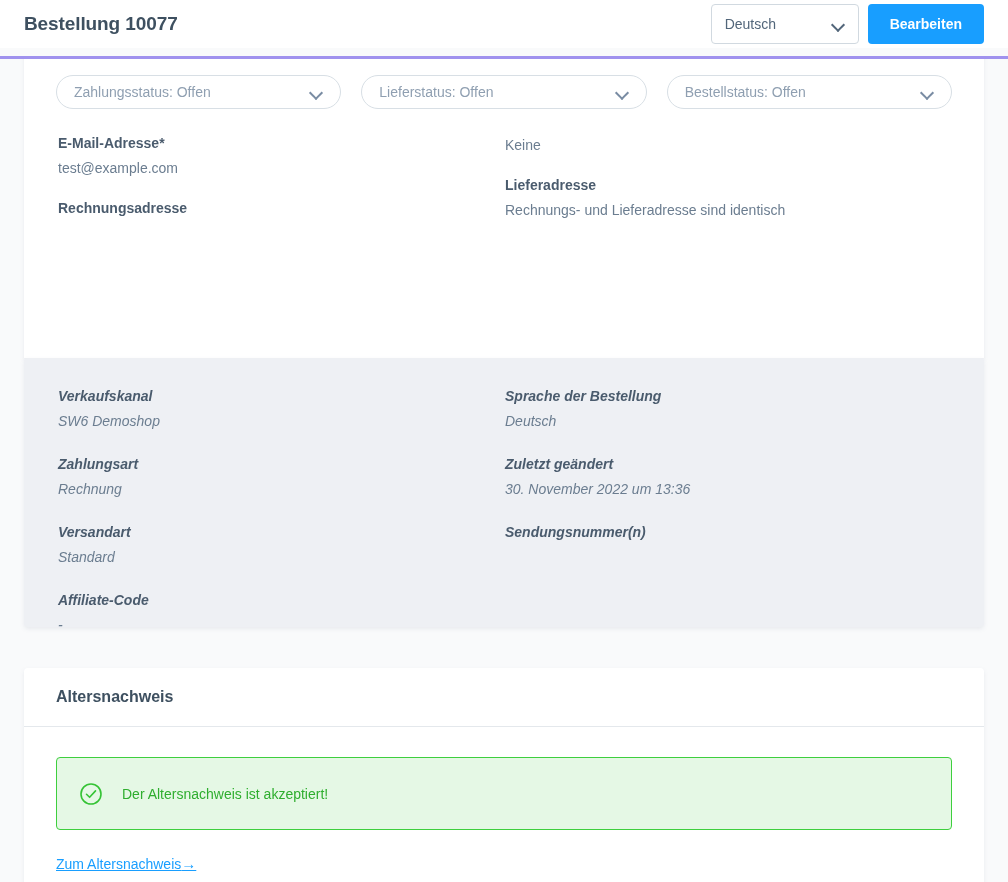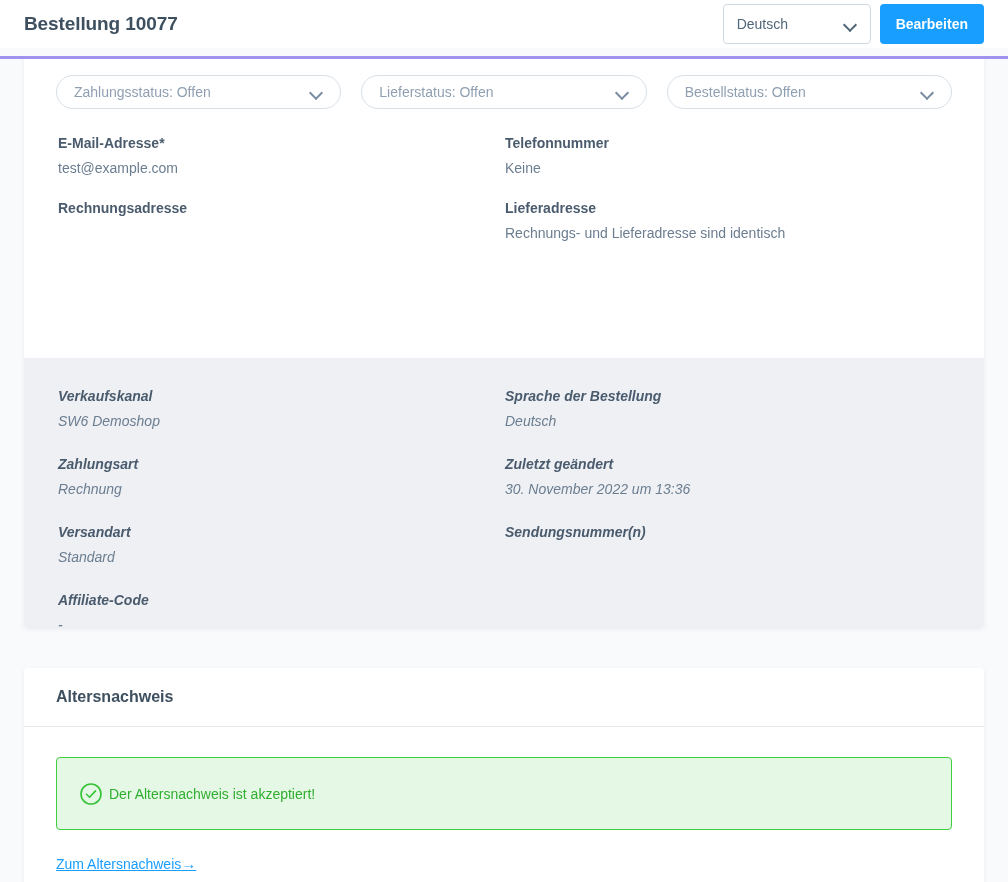--- a/index.html
+++ b/index.html
@@ -73,21 +73,21 @@
     border-bottom: 2px solid #52667a;
     transform: rotate(45deg);
   }
   .chev.light::before {
     border-right-color: #798ca3;
     border-bottom-color: #798ca3;
   }
 
   .btn-primary {
     height: 40px;
-    padding: 0 16px;
+    padding: 0 22px;
     background: #189eff;
     border: none;
     border-radius: 4px;
     color: #ffffff;
     font-size: 14px;
     font-weight: bold;
     font-family: "Liberation Sans", sans-serif;
     cursor: pointer;
     display: flex;
     align-items: center;
@@ -200,21 +200,21 @@
   .card-body { padding: 30px 32px 0 32px; }
 
   .alert-success {
     height: 73px;
     border: 1px solid #3ecf3e;
     border-radius: 4px;
     background: #e5f8e5;
     display: flex;
     align-items: center;
     padding: 0 22px;
-    gap: 6px;
+    gap: 19px;
   }
   .alert-icon { width: 24px; height: 24px; flex: none; }
   .alert-text {
     font-size: 14px;
     color: #2fae2f;
   }
 
   .link-row { margin-top: 25px; }
   .link-arrow {
     font-size: 14px;
@@ -273,21 +273,20 @@
         </div>
 
         <div class="field">
           <div class="f-label">Rechnungsadresse</div>
         </div>
 
       </div>
       <div class="col">
 
         <div class="field">
-          <div class="f-label">Telefonnummer</div>
           <div class="f-value">
             <span class="ln">Keine</span>
           </div>
         </div>
 
         <div class="field">
           <div class="f-label">Lieferadresse</div>
           <div class="f-value">
             <span class="ln">Rechnungs- und Lieferadresse sind identisch</span>
           </div>

